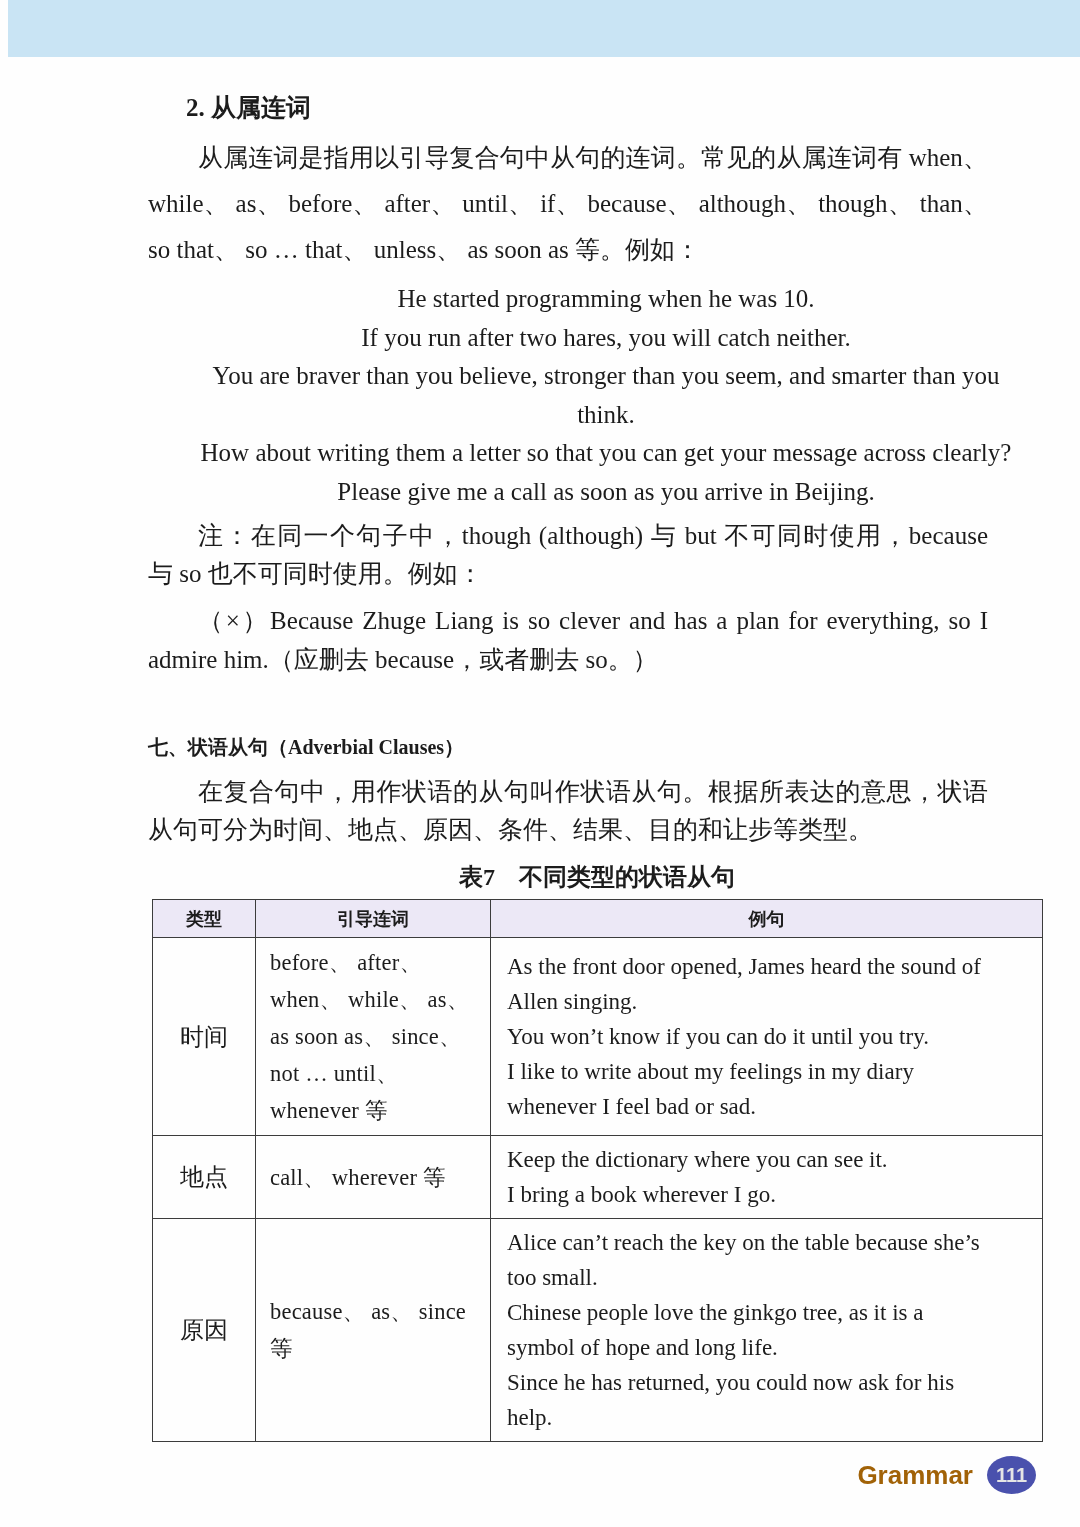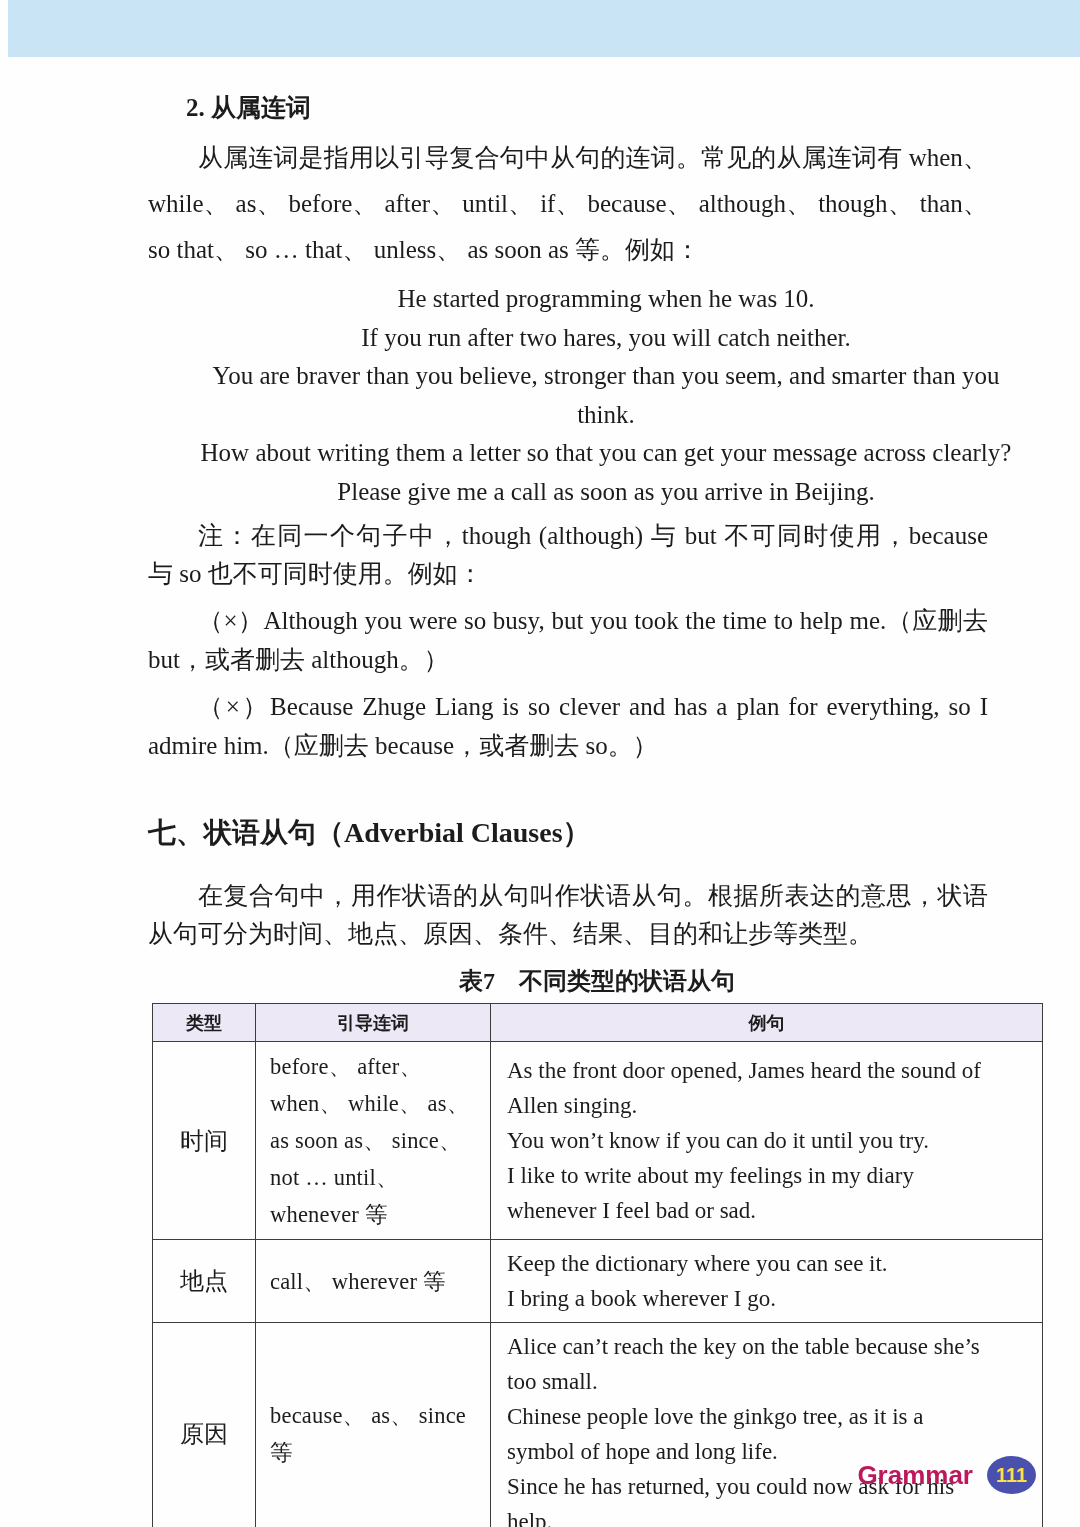--- a/index.html
+++ b/index.html
@@ -48,25 +48,25 @@
     margin-top:6px;
     text-indent:2em;
   }
   p.wrong{
     line-height:39px;
     margin-top:8px;
     text-indent:2em;
   }
   .sec7-heading{
     margin:52px 0 0 0;
-    font-size:28px;font-weight:bold;line-height:32px;
+    font-size:20px;font-weight:bold;line-height:32px;
   }
   p.sec7-para{
     line-height:38px;
-    margin-top:28px;
+    margin-top:10px;
     text-indent:2em;
   }
   .table-caption{
     width:890px;
     margin:12px 0 6px 4px;
     text-align:center;
     font-size:24px;font-weight:bold;
   }
   table.adv{
     margin-left:4px;
@@ -107,29 +107,29 @@
   td.cell-ex .ex-sentence{
     line-height:35px;
   }
   .footer{
     position:absolute;
     right:44px;bottom:33px;
     display:flex;align-items:center;gap:14px;
     font-family:"Liberation Sans","DejaVu Sans",sans-serif;
   }
   .footer-label{
-    color:#be185d;
+    color:#a16207;
     font-size:26px;font-weight:bold;
   }
   .page-badge{
     display:inline-block;
     width:49px;height:38px;
     border-radius:50%;
     background:#4a51ad;
-    color:#fde047;
+    color:#e5e5e5;
     font-size:20px;font-weight:bold;
     line-height:38px;text-align:center;
   }
 </style>
 </head>
 <body>
 
 <div class="page">
 
   <div class="top-band"></div>
@@ -143,21 +143,20 @@
     <div class="examples-block">
       <div class="example-line">He started programming when he was 10.</div>
       <div class="example-line">If you run after two hares, you will catch neither.</div>
       <div class="example-line">You are braver than you believe, stronger than you seem, and smarter than you think.</div>
       <div class="example-line">How about writing them a letter so that you can get your message across clearly?</div>
       <div class="example-line">Please give me a call as soon as you arrive in Beijing.</div>
     </div>
 
     <p class="body note">注：在同一个句子中，though (although) 与 but 不可同时使用，because 与 so 也不可同时使用。例如：</p>
 
-    <p class="body wrong">（×）Although you were so busy, but you took the time to help me.（应删去 but，或者删去 although。）</p>
 
     <p class="body wrong">（×）Because Zhuge Liang is so clever and has a plan for everything, so I admire him.（应删去 because，或者删去 so。）</p>
 
     <div class="sec7-heading">七、状语从句（Adverbial Clauses）</div>
 
     <p class="body sec7-para">在复合句中，用作状语的从句叫作状语从句。根据所表达的意思，状语从句可分为时间、地点、原因、条件、结果、目的和让步等类型。</p>
 
     <div class="table-caption">表7　不同类型的状语从句</div>
 
     <table class="adv">

